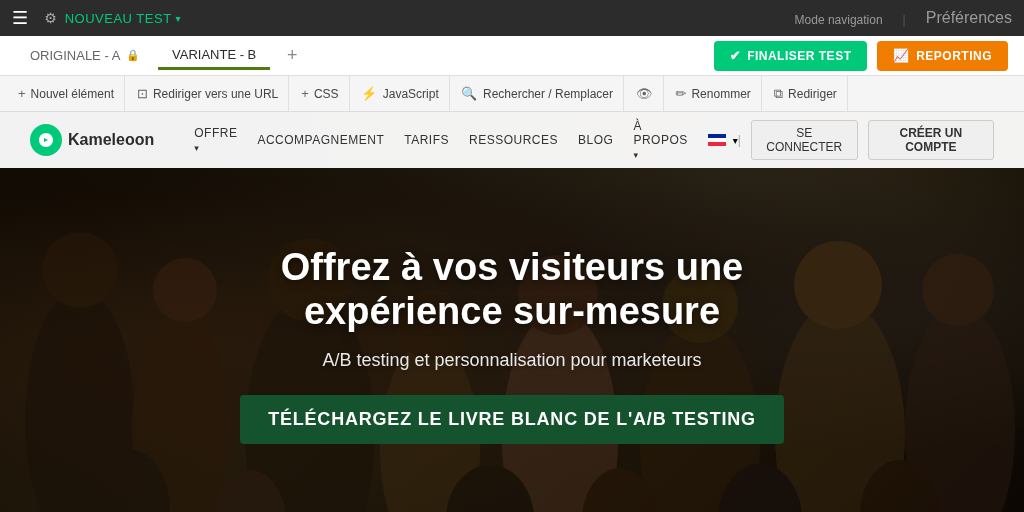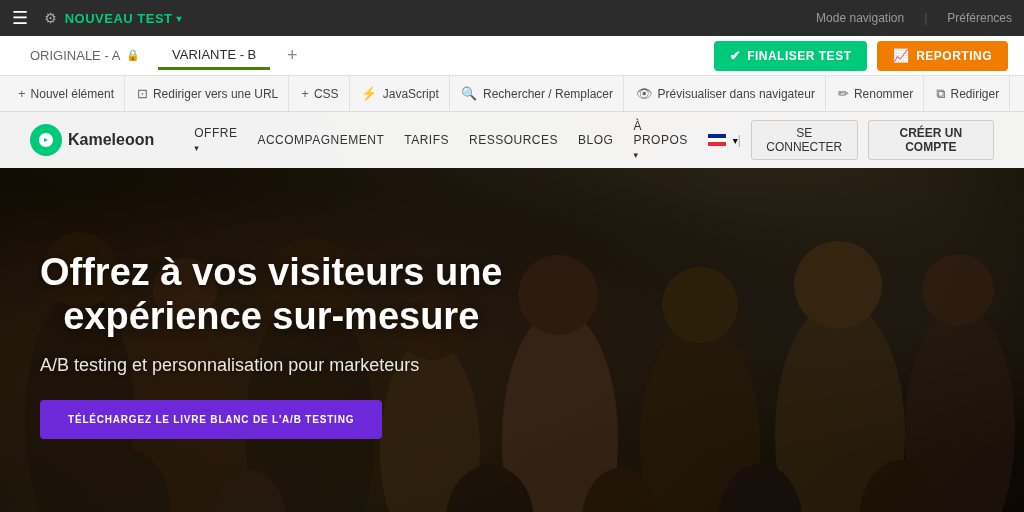--- a/index.html
+++ b/index.html
@@ -28,42 +28,42 @@
     .gear-icon {
       color: #aaa;
       font-size: 14px;
     }
     .nouveau-test-btn {
       display: flex;
       align-items: center;
       gap: 4px;
       color: #00c97a;
       font-size: 13px;
-      font-weight: 700;
+      font-weight: 400;
       cursor: pointer;
       text-transform: uppercase;
       letter-spacing: 0.5px;
     }
     .chevron-down {
       font-size: 10px;
       color: #00c97a;
     }
     .top-bar-right {
       display: flex;
       align-items: flex-end;
       gap: 20px;
     }
     .nav-mode-text {
       color: #999;
       font-size: 12px;
       cursor: pointer;
     }
     .preferences-text {
       color: #999;
-      font-size: 12px;
+      font-size: 16px;
       cursor: pointer;
     }
     .divider-v {
       color: #555;
       font-size: 12px;
     }
 
     
     .tab-bar {
       height: 40px;
@@ -280,47 +280,47 @@
     }
 
     
     .hero-content {
       position: absolute;
       top: 56px;
       left: 0; right: 0; bottom: 0;
       z-index: 5;
       display: flex;
       flex-direction: column;
-      align-items: flex-start;
+      align-items: center;
       justify-content: center;
       text-align: center;
       padding: 0 40px;
       padding-top: 10px;
     }
     .hero-title {
       font-size: 38px;
       font-weight: 800;
       color: #fff;
       line-height: 1.15;
       margin-bottom: 16px;
       text-shadow: 0 2px 8px rgba(0,0,0,0.5);
     }
     .hero-subtitle {
       font-size: 18px;
       color: rgba(255,255,255,0.9);
       margin-bottom: 24px;
       text-shadow: 0 1px 4px rgba(0,0,0,0.4);
     }
     .hero-cta {
-      background: #6d28d9;
+      background: #14532d;
       color: #fff;
       border: none;
       border-radius: 4px;
       padding: 14px 28px;
-      font-size: 10px;
+      font-size: 18px;
       font-weight: 700;
       cursor: pointer;
       text-transform: uppercase;
       letter-spacing: 0.8px;
     }
   </style>
 </head>
 <body>
 
 <div class="top-bar">
@@ -376,21 +376,20 @@
   <div class="tool-item">
     <span class="tool-icon">⚡</span>
     <span>JavaScript</span>
   </div>
   <div class="tool-item">
     <span class="tool-icon">🔍</span>
     <span>Rechercher / Remplacer</span>
   </div>
   <div class="tool-item">
     <span class="tool-icon">👁</span>
-    <span>Prévisualiser dans navigateur</span>
   </div>
   <div class="tool-item">
     <span class="tool-icon">✏</span>
     <span>Renommer</span>
   </div>
   <div class="tool-item">
     <span class="tool-icon">⧉</span>
     <span>Rediriger</span>
   </div>
   <div class="tool-item">

